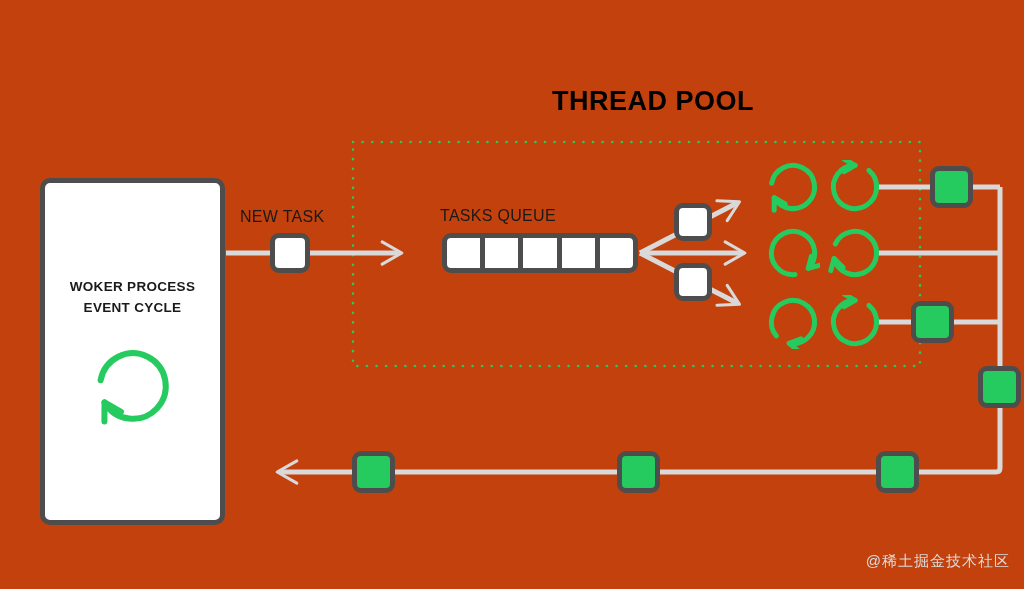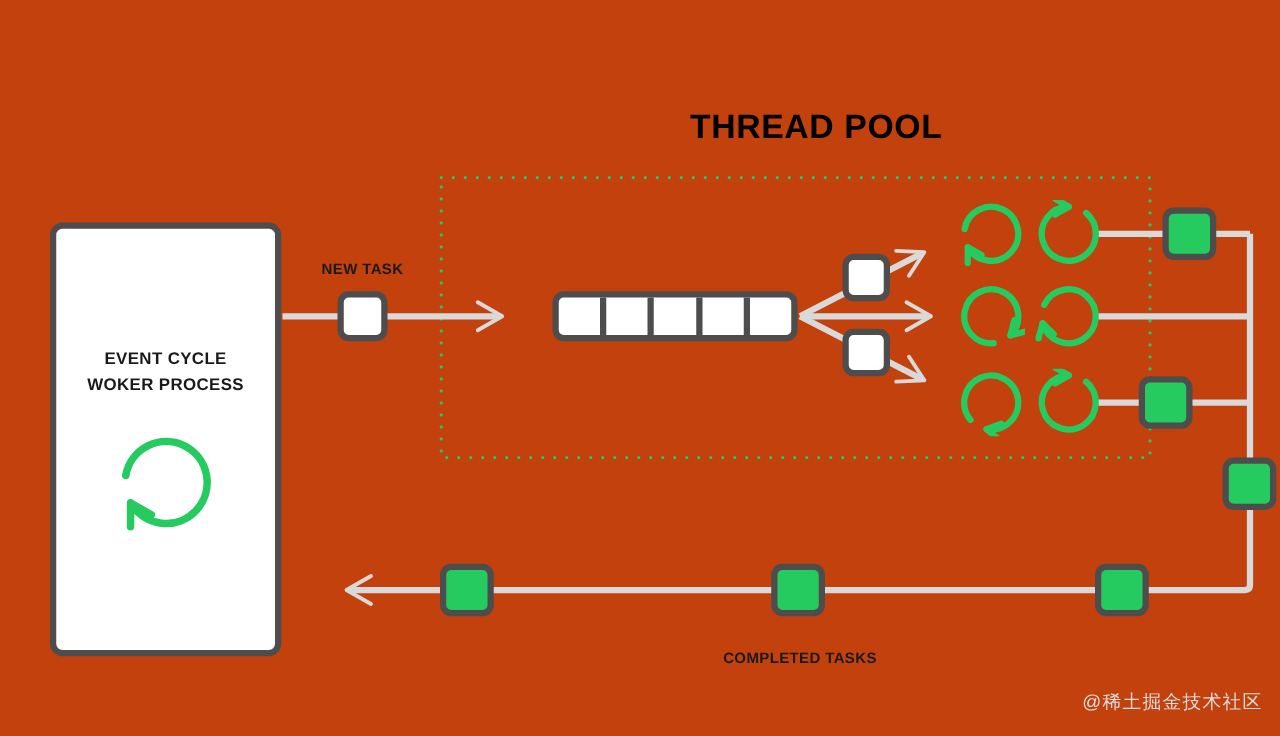--- a/index.html
+++ b/index.html
@@ -18,22 +18,22 @@
 
   svg.wires{position:absolute;left:0;top:0;z-index:1;}
 
   .worker-box{position:absolute;left:40px;top:178px;width:185px;height:347px;
               background:#fff;border:5px solid var(--dark);border-radius:10px;z-index:2;
               display:flex;flex-direction:column;align-items:center;}
   .worker-label{margin-top:94px;text-align:center;font-size:13.5px;font-weight:bold;
                 color:var(--text);line-height:1.55;letter-spacing:.3px;}
   .worker-cycle{margin-top:26px;}
 
-  .small-label{position:absolute;z-index:3;font-size:12px;font-weight:bold;
-               color:var(--text);letter-spacing:.3px;text-align:center;}
+  .small-label{position:absolute;z-index:3;font-size:16px;font-weight:normal;
+               color:var(--text);letter-spacing:.3px;}
   .lbl-new-task{left:240px;top:208px;width:100px;}
   .lbl-tasks-queue{left:440px;top:207px;width:200px;}
   .lbl-completed{left:490px;top:519px;width:300px;}
 
   .task-square{position:absolute;width:40px;height:40px;background:#fff;
                border:5px solid var(--dark);border-radius:9px;z-index:3;}
   .sq-new{left:270px;top:233px;}
   .sq-fork-top{left:674px;top:203px;width:38px;height:38px;}
   .sq-fork-bottom{left:674px;top:263px;width:38px;height:38px;}
 
@@ -73,34 +73,35 @@
     <line x1="877" y1="253" x2="1000" y2="253" stroke="var(--line)" stroke-width="5"></line>
     <line x1="877" y1="322" x2="1000" y2="322" stroke="var(--line)" stroke-width="5"></line>
 
     <path d="M 1000 187 L 1000 468 Q 1000 472 996 472 L 280 472" fill="none" stroke="var(--line)" stroke-width="5" marker-end="url(#chev)"></path>
   </svg>
 
   <div class="title">THREAD POOL</div>
 
   <div class="worker-box">
     <div class="worker-label">
+      <div>WOKER PROCESS</div>
       <div>EVENT CYCLE</div>
-      <div>WOKER PROCESS</div>
     </div>
     <svg class="worker-cycle" width="82" height="82" viewBox="0 0 60 60">
       <g transform="rotate(-100 30 30)">
         <path d="M 38.2 7.4 A 24 24 0 1 1 21.8 7.4" fill="none" stroke="var(--green)" stroke-width="4.4" stroke-linecap="round"></path>
         <polyline points="12.9,18.1 21.8,7.4 8.1,4.9" fill="none" stroke="var(--green)" stroke-width="4.4" stroke-linecap="round" stroke-linejoin="round"></polyline>
       </g>
     </svg>
   </div>
 
   <div class="small-label lbl-new-task">NEW TASK</div>
   <div class="task-square sq-new"></div>
 
+  <div class="small-label lbl-tasks-queue">TASKS QUEUE</div>
   <div class="queue">
     <div class="queue-cell"></div>
     <div class="queue-cell"></div>
     <div class="queue-cell"></div>
     <div class="queue-cell"></div>
     <div class="queue-cell"></div>
   </div>
 
   <div class="task-square sq-fork-top"></div>
   <div class="task-square sq-fork-bottom"></div>
@@ -142,16 +143,15 @@
     </g>
   </svg>
 
   <div class="green-square" style="left:930px;top:166px;"></div>
   <div class="green-square" style="left:911px;top:301px;"></div>
   <div class="green-square" style="left:978px;top:366px;"></div>
   <div class="green-square" style="left:876px;top:451px;"></div>
   <div class="green-square" style="left:617px;top:451px;"></div>
   <div class="green-square" style="left:352px;top:451px;"></div>
 
-  <div class="small-label lbl-completed">COMPLETED TASKS</div>
 
   <div class="watermark">@稀土掘金技术社区</div>
 </div>
 
 </body></html>

